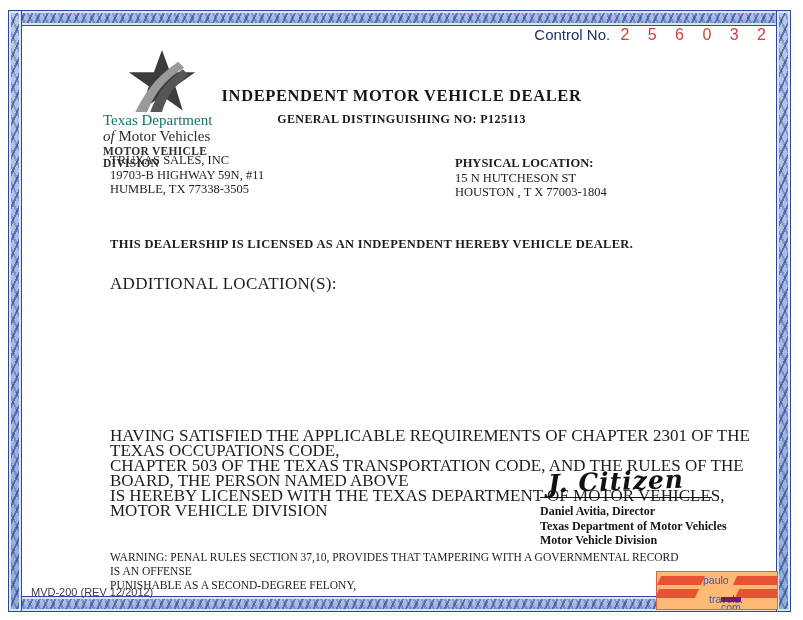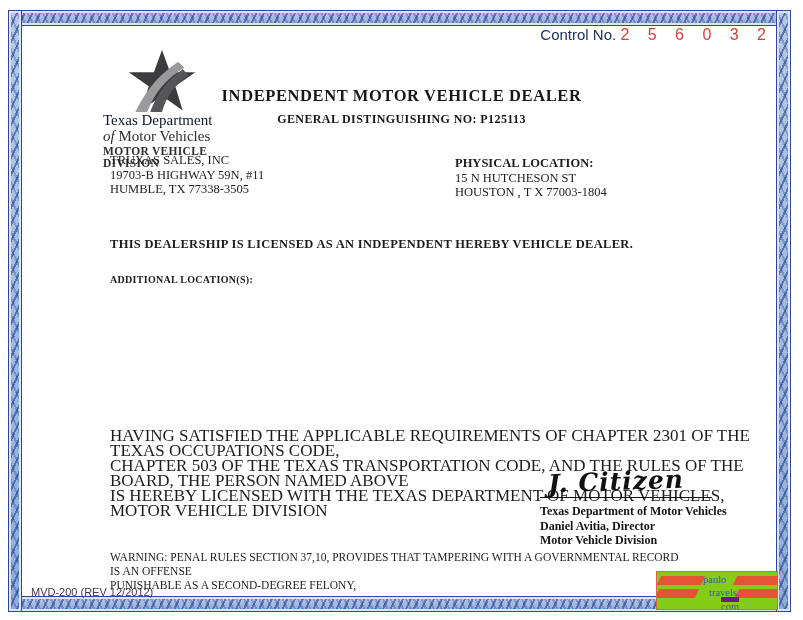--- a/index.html
+++ b/index.html
@@ -21,26 +21,26 @@
   .band-bottom{bottom:8px;left:8px;right:12px;height:14px;}
   .band-left{top:10px;bottom:8px;left:8px;width:12px;}
   .band-right{top:10px;bottom:8px;right:12px;width:13px;}
 
   
   .control{
     position:absolute;top:26px;right:30px;
     font-family:"Liberation Sans", sans-serif;font-size:15px;
   }
   .control .label{color:#1d2f63;}
-  .control .num{color:#cf4040;letter-spacing:7px;font-size:16px;}
+  .control .num{color:#cf4040;letter-spacing:7px;margin-left:6px;font-size:16px;}
 
   
   .logo{position:absolute;left:103px;top:50px;width:150px;}
   .logo svg{display:block;margin-left:22px;}
-  .logo .l1{font-size:15px;color:#0f172a;line-height:16px;}
+  .logo .l1{font-size:15px;color:#0f766e;line-height:16px;}
   .logo .l2{font-size:15px;color:#2e2e30;line-height:16px;}
   .logo .l2 em{font-style:italic;}
   .logo .l3{font-size:11.5px;font-weight:bold;color:#2e2e30;letter-spacing:.3px;margin-top:1px;}
 
   
   .title{
     position:absolute;left:0;right:0;top:86px;text-align:center;
     font-weight:bold;font-size:16.5px;letter-spacing:.6px;color:#171717;
   }
   .gdn{
@@ -48,21 +48,21 @@
     font-weight:bold;font-size:12px;letter-spacing:.4px;color:#171717;
   }
 
   
   .addr{position:absolute;left:110px;top:153px;font-size:12.5px;line-height:14.5px;}
   .expires{position:absolute;left:455px;top:156px;font-size:12.5px;line-height:14.5px;}
   .b{font-weight:bold;}
 
   
   .licensed{position:absolute;left:110px;top:237px;font-weight:bold;font-size:12.5px;letter-spacing:.3px;}
-  .addloc{position:absolute;left:110px;top:274px;font-weight:bold;font-size:10px;letter-spacing:.3px;}
+  .addloc{position:absolute;left:110px;top:274px;font-weight:normal;font-size:17px;letter-spacing:.3px;}
 
   .body-par{position:absolute;left:110px;top:428px;width:640px;font-size:17px;line-height:15px;}
 
   
   .sigblock{position:absolute;left:540px;top:466px;width:210px;}
   .sig{
     font-family:"DejaVu Serif", serif;font-style:italic;font-weight:bold;
     font-size:25px;transform:rotate(-2deg);letter-spacing:1px;color:#111;
     padding-left:8px;
   }
@@ -72,31 +72,31 @@
   
   .warning{position:absolute;left:110px;top:550px;width:570px;font-size:11.5px;line-height:14px;}
   .formno{
     position:absolute;left:24px;top:586px;
     font-family:"Liberation Sans", sans-serif;font-size:11px;color:#3b3b3b;padding-left:7px;
   }
 
   
   .wm{
     position:absolute;left:656px;top:571px;width:120px;height:37px;
-    border:1px solid #e0604a;background:#84cc16;overflow:hidden;
-    font-family:Liberation Serif, serif;
+    border:1px solid #e0604a;background:#fdba74;overflow:hidden;
+    font-family:Liberation Sans, sans-serif;
   }
   .wm .bar{position:absolute;background:#e35334;height:9px;}
   .wm .bl1{left:2px;top:4px;width:44px;transform:skewX(-25deg);}
   .wm .bl2{left:0px;top:17px;width:40px;transform:skewX(-25deg);}
   .wm .br1{right:-4px;top:4px;width:46px;transform:skewX(-25deg);}
   .wm .br2{right:-2px;top:17px;width:42px;transform:skewX(-25deg);}
   .wm .t{position:absolute;color:#3a57a8;font-size:10.5px;line-height:10px;}
   .wm .t1{left:46px;top:3px;}
-  .wm .t2{left:52px;top:16px;}
+  .wm .t2{left:52px;top:22px;}
   .wm .t3{left:64px;top:25px;border-top:5px solid #701a75;}
 </style>
 </head>
 <body>
 
 <div class="band band-top"></div>
 <div class="band band-bottom"></div>
 <div class="band band-left"></div>
 <div class="band band-right"></div>
 
@@ -139,22 +139,22 @@
 <div class="body-par">
   <div>HAVING SATISFIED THE APPLICABLE REQUIREMENTS OF CHAPTER 2301 OF THE TEXAS OCCUPATIONS CODE,</div>
   <div>CHAPTER 503 OF THE TEXAS TRANSPORTATION CODE, AND THE RULES OF THE BOARD, THE PERSON NAMED ABOVE</div>
   <div>IS HEREBY LICENSED WITH THE TEXAS DEPARTMENT OF MOTOR VEHICLES, MOTOR VEHICLE DIVISION</div>
 </div>
 
 <div class="sigblock">
   <div class="sig">J. Citizen</div>
   <div class="sigline"></div>
   <div class="sigcaption">
+    <div>Daniel Avitia, Director</div>
     <div>Texas Department of Motor Vehicles</div>
-    <div>Daniel Avitia, Director</div>
     <div>Motor Vehicle Division</div>
   </div>
 </div>
 
 <div class="warning">
   <div>WARNING: PENAL RULES SECTION 37,10, PROVIDES THAT  TAMPERING WITH A GOVERNMENTAL RECORD IS AN OFFENSE</div>
   <div>PUNISHABLE AS A SECOND-DEGREE FELONY,</div>
 </div>
 
 <div class="formno">MVD-200 (REV 12/2012)</div>

